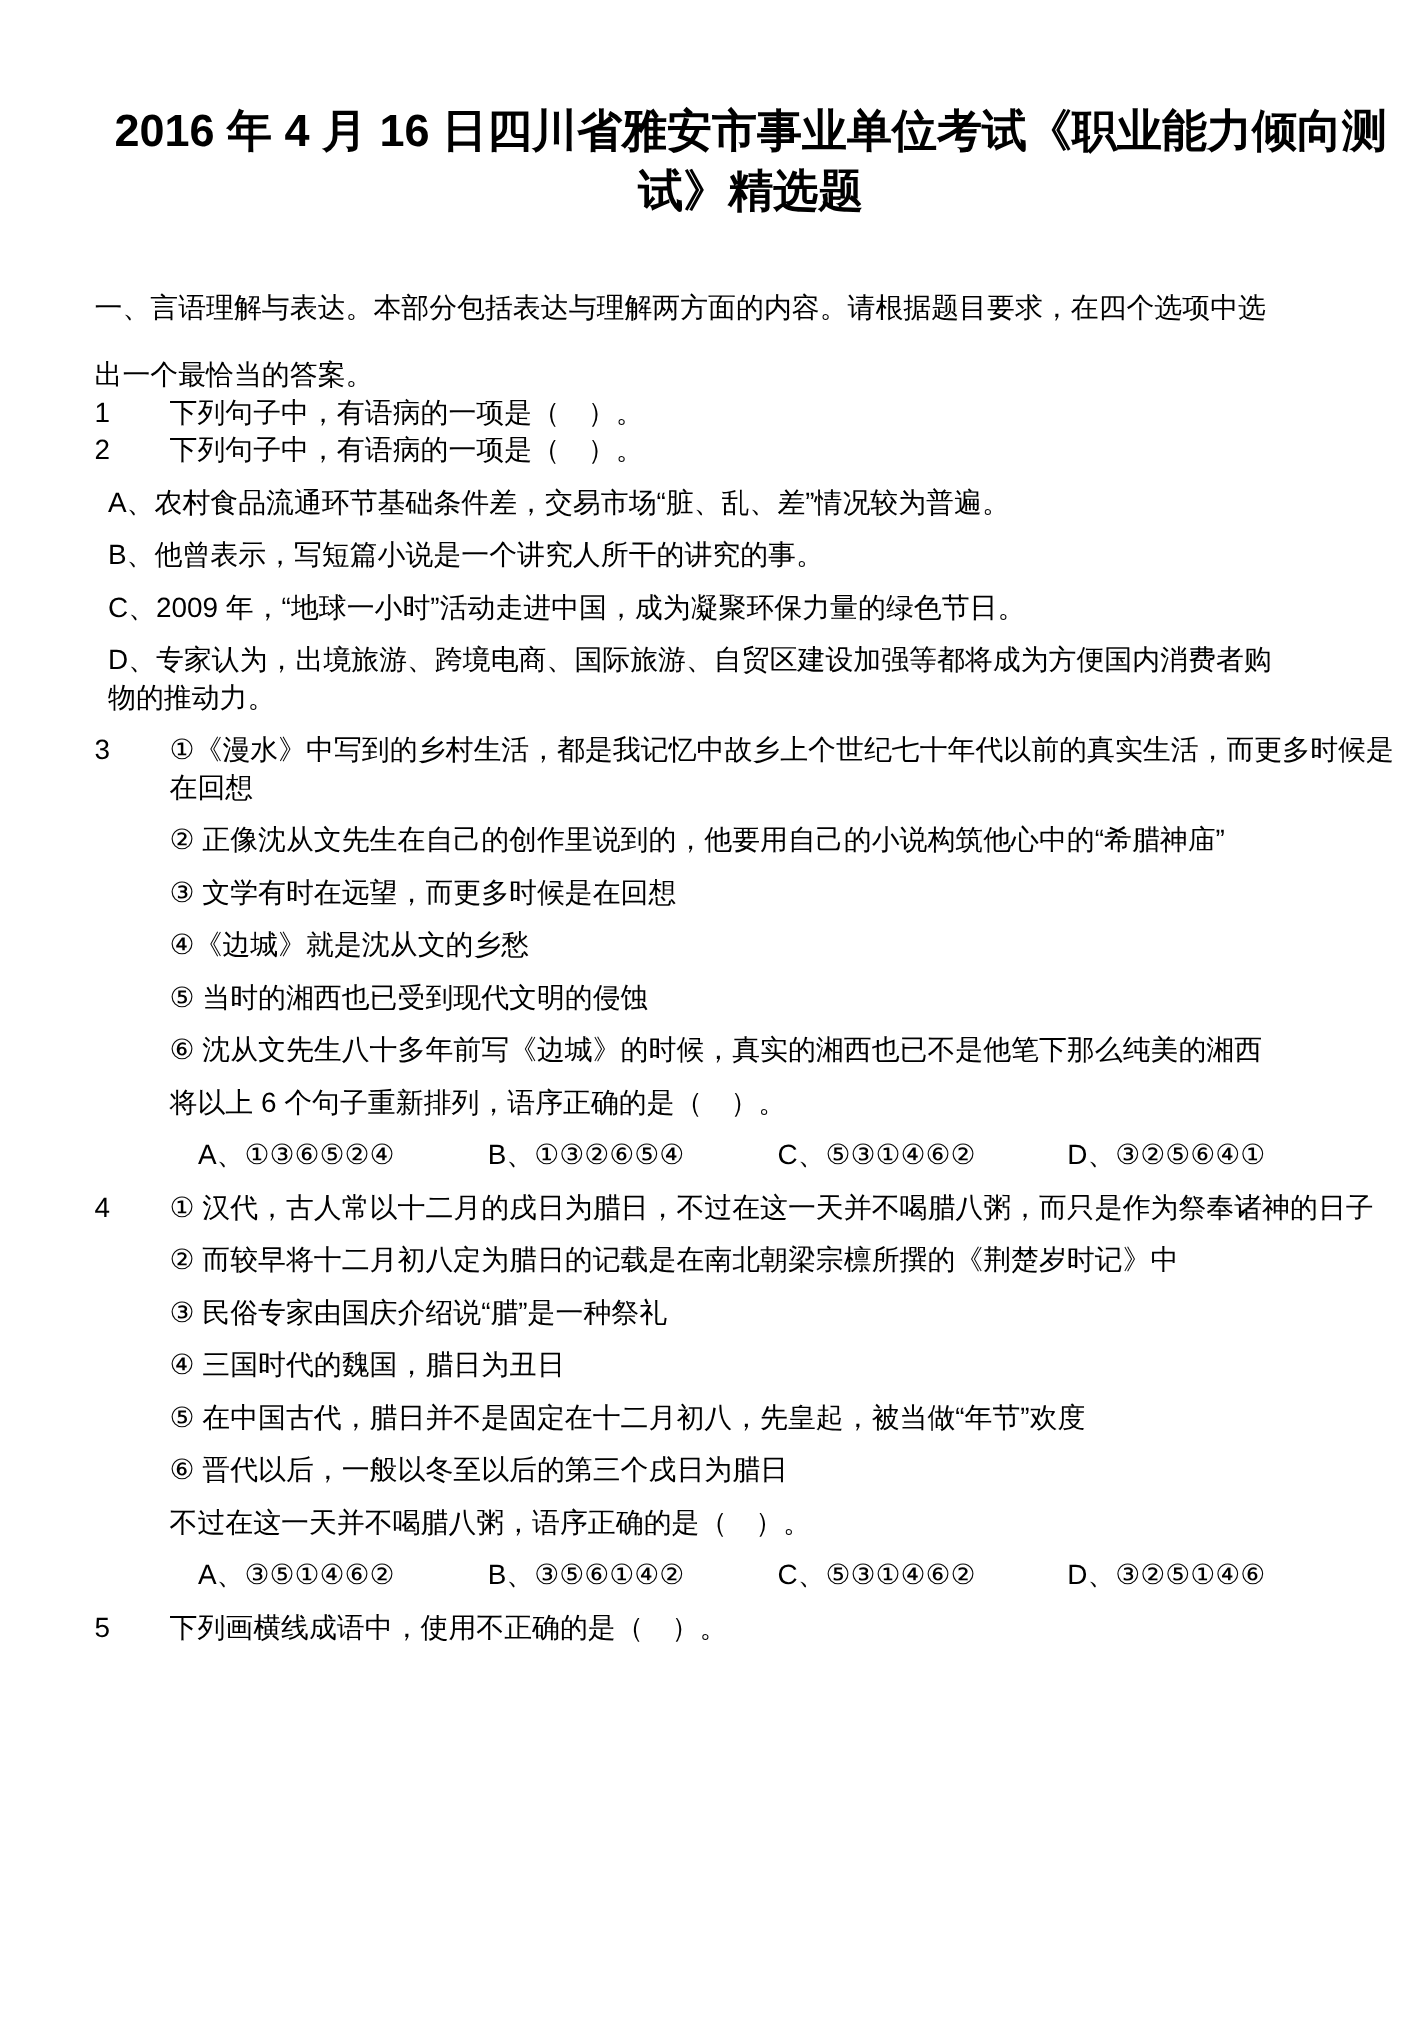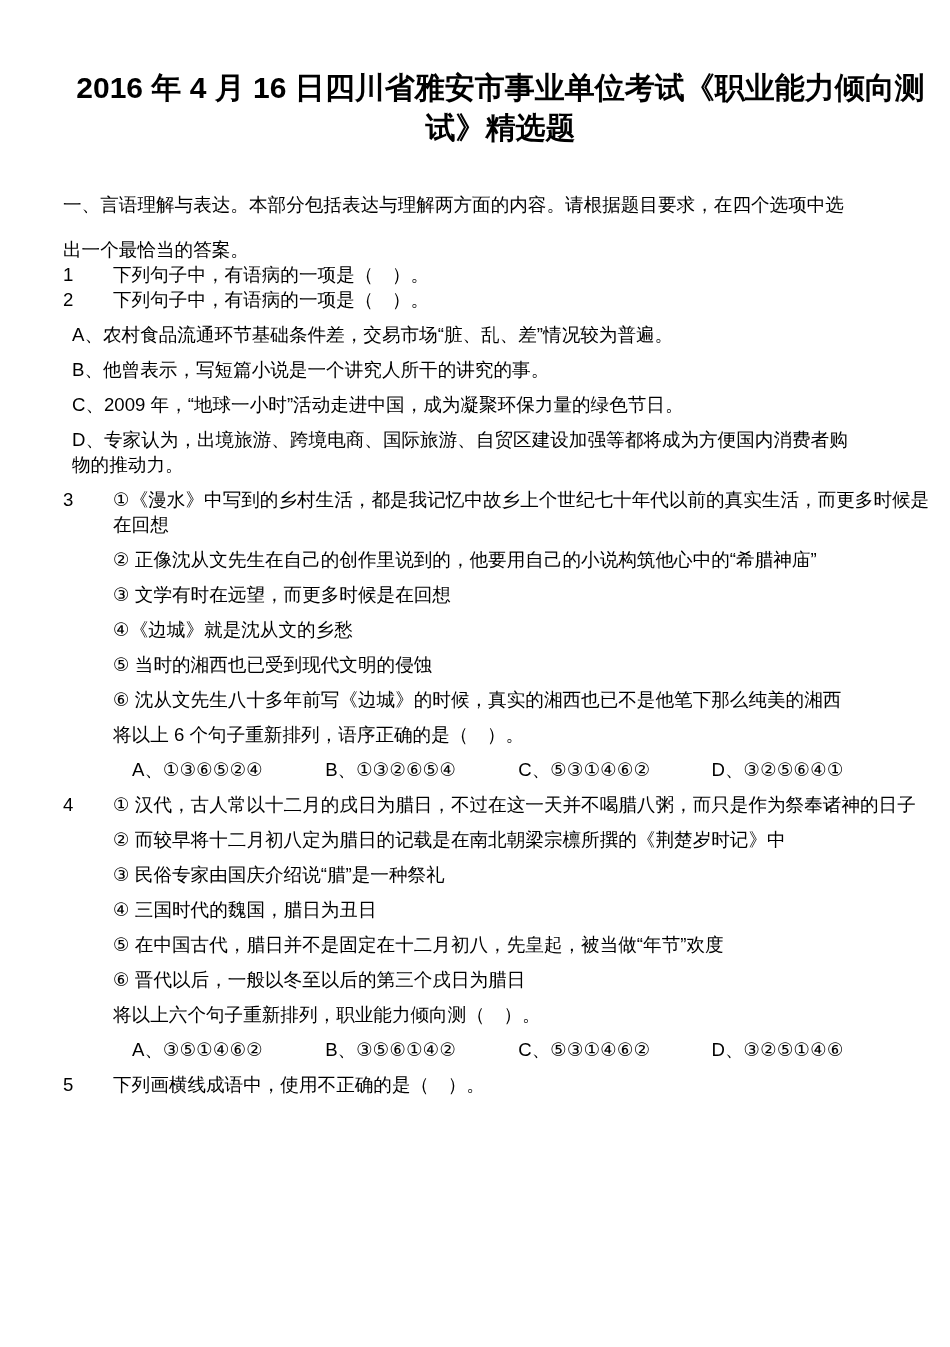--- a/index.html
+++ b/index.html
@@ -91,21 +91,21 @@
     <div class="q-row">
       <span class="q-num">4</span>
       <div class="q-body sentence">① 汉代，古人常以十二月的戌日为腊日，不过在这一天并不喝腊八粥，而只是作为祭奉诸神的日子</div>
     </div>
     <div class="q-indent">
       <div class="sentence">② 而较早将十二月初八定为腊日的记载是在南北朝梁宗檩所撰的《荆楚岁时记》中</div>
       <div class="sentence">③ 民俗专家由国庆介绍说“腊”是一种祭礼</div>
       <div class="sentence">④ 三国时代的魏国，腊日为丑日</div>
       <div class="sentence">⑤ 在中国古代，腊日并不是固定在十二月初八，先皇起，被当做“年节”欢度</div>
       <div class="sentence">⑥ 晋代以后，一般以冬至以后的第三个戌日为腊日</div>
-      <div class="prompt">将以上六个句子重新排列，职业能力倾向测（　）。</div>
+      <div class="prompt">不过在这一天并不喝腊八粥，语序正确的是（　）。</div>
       <div class="choices">
         <span class="choice">A、③⑤①④⑥②</span>
         <span class="choice">B、③⑤⑥①④②</span>
         <span class="choice">C、⑤③①④⑥②</span>
         <span class="choice">D、③②⑤①④⑥</span>
       </div>
     </div>
   </div>
 
   <div class="question">

